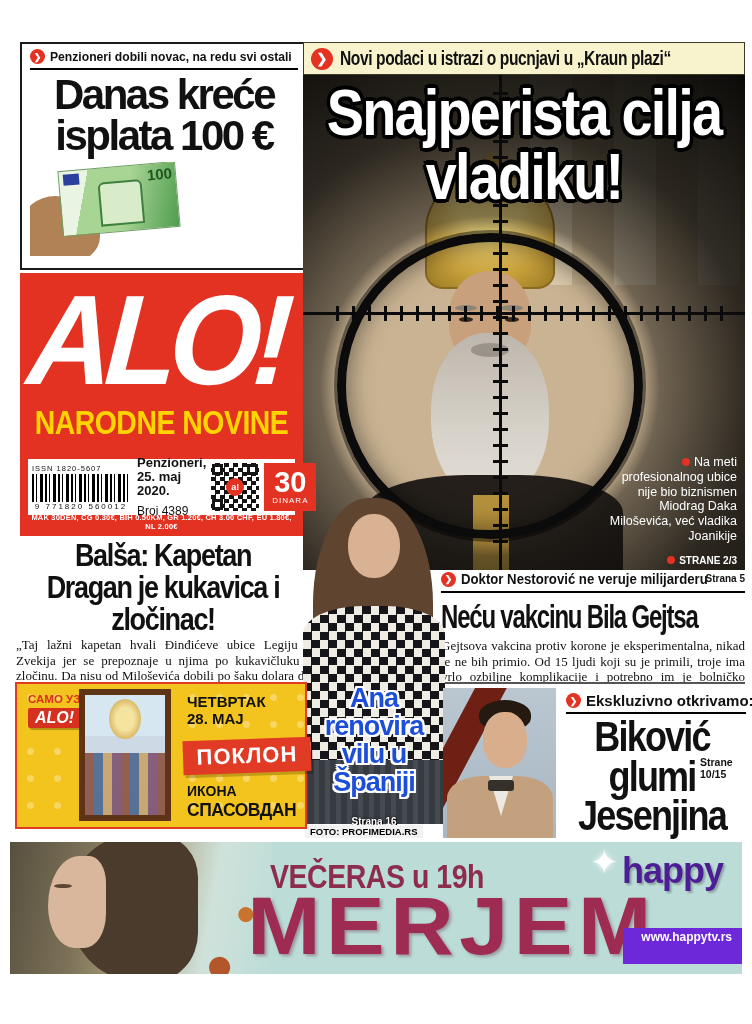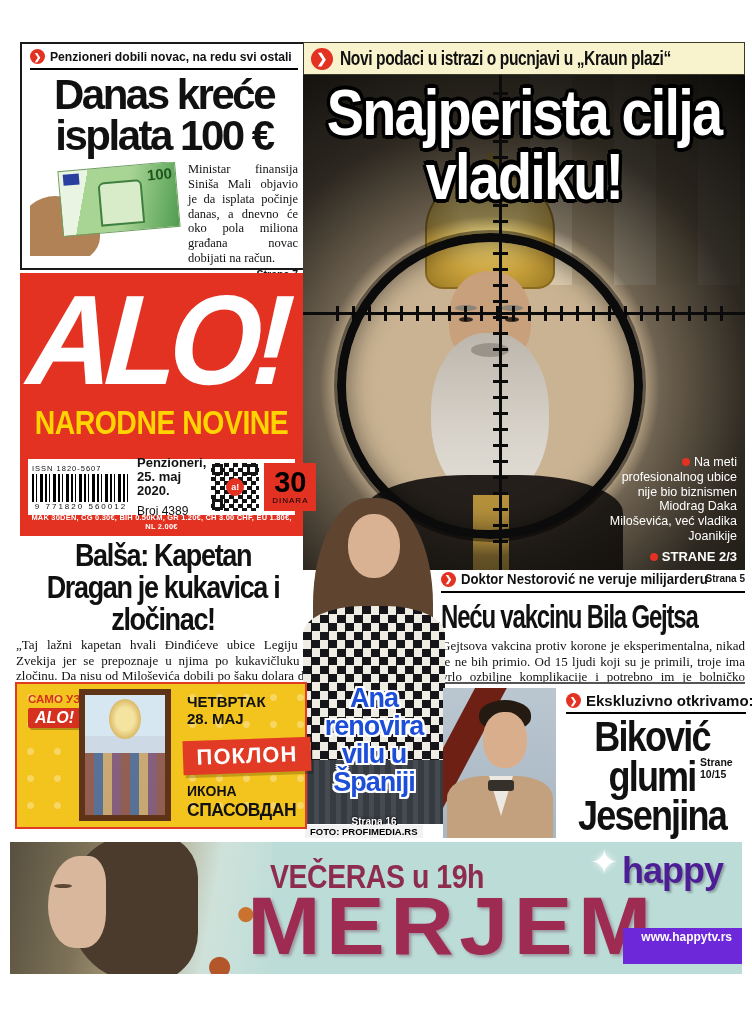--- a/index.html
+++ b/index.html
@@ -73,21 +73,21 @@
           background:repeating-linear-gradient(90deg, transparent 0 13px, #0b0b0b 13px 16px); }
   .ch-v { position:absolute; top:0; bottom:0; left:196px; width:3px; background:#0b0b0b; }
   .ch-vt { position:absolute; top:14px; bottom:14px; left:190px; width:15px;
           background:repeating-linear-gradient(0deg, transparent 0 13px, #0b0b0b 13px 16px); }
   .main-hl { position:absolute; left:0; right:0; top:6px; text-align:center; color:#fff;
           font-size:62px; font-weight:bold; letter-spacing:-2px; line-height:.96;
           text-shadow:-3px -3px 0 #000,3px -3px 0 #000,-3px 3px 0 #000,3px 3px 0 #000,
                       -4px 0 0 #000,4px 0 0 #000,0 -4px 0 #000,0 4px 0 #000; }
   .pbullets { position:absolute; right:8px; top:380px; width:132px; text-align:right;
           color:#fff; font-size:12.5px; line-height:1.18; font-weight:500; }
-  .pstrane { margin-top:5px; font-weight:bold; font-size:13px; }
+  .pstrane { margin-top:11px; font-weight:bold; font-size:10px; }
   .vcredit { left:291px; top:437px; height:96px; writing-mode:vertical-rl; transform:rotate(180deg);
           font-size:8.5px; font-weight:bold; color:#222; letter-spacing:.5px; }
 
   
   .mast { left:20px; top:273px; width:283px; height:263px; background:#e33122; }
   .alo { text-align:center; color:#fff; font-size:118px; font-weight:bold; font-style:italic;
          letter-spacing:-8px; line-height:1.02; margin-top:2px; transform:skewX(-4deg) scale(1,1.08);
          transform-origin:50% 0; }
   .tagline { text-align:center; color:#ffd400; font-size:29px; font-weight:bold; letter-spacing:-.5px;
          margin-top:10px; transform:scale(.98,1.12); transform-origin:50% 0; }
@@ -99,21 +99,21 @@
   .bnum { font-size:8px; letter-spacing:2px; text-align:center; }
   .datecol { flex:1; padding-left:2px; }
   .dday { font-weight:bold; font-size:13px; line-height:1.08; }
   .issue { font-size:12px; margin-top:6px; }
   .qr { position:relative; width:48px; height:48px; flex:0 0 auto;
         background:repeating-conic-gradient(#141414 0% 25%, #fff 0% 50%); background-size:9px 9px; }
   .qr-f { position:absolute; width:11px; height:11px; border:3px solid #141414; background:#fff; }
   .qr-c { position:absolute; left:15px; top:15px; width:18px; height:18px; background:#e33122;
         border-radius:50%; color:#fff; font-size:9px; font-weight:bold; display:flex;
         align-items:center; justify-content:center; }
-  .pricebox { width:52px; height:48px; background:#e33122; color:#000000; display:flex; flex-direction:column;
+  .pricebox { width:52px; height:48px; background:#e33122; color:#ffffff; display:flex; flex-direction:column;
         align-items:center; justify-content:center; flex:0 0 auto; }
   .pnum { font-size:29px; font-weight:bold; line-height:.9; }
   .punit { font-size:8px; letter-spacing:1px; }
   .fprices { position:absolute; left:8px; right:8px; bottom:5px; color:#fff; font-size:7.5px;
         font-weight:bold; text-align:center; letter-spacing:.2px; }
 
   
   .balsa { left:16px; top:540px; width:294px; }
   .balsa .hl { font-size:30px; font-weight:bold; letter-spacing:-1.5px; line-height:1.0; text-align:center; }
   .balsa .body { font-size:13px; line-height:1.2; margin-top:7px; }
@@ -228,24 +228,20 @@
     <div class="hl">Danas kreće isplata 100 €</div>
     <div class="row">
       <div class="euro-photo">
         <div class="hand"></div>
         <div class="thumb"></div>
         <div class="note">
           <div class="flag"></div>
           <div class="arch"></div>
           <div class="val">100</div>
         </div>
-      </div>
-      <div style="flex:1;">
-        <div class="serif body">Ministar finansija Siniša Mali objavio je da isplata počinje danas, a dnevno će oko pola miliona građana novac dobijati na račun.</div>
-        <div class="pref">Strana 7</div>
       </div>
     </div>
   </div>
 
   <div class="abs main-kick">
     <span class="arrow-ic" style="width:22px;height:22px;font-size:13px;">❯</span>
     <span class="ktext">Novi podaci u istrazi o pucnjavi u „Kraun plazi“</span>
   </div>
 
   <div class="abs photo">

